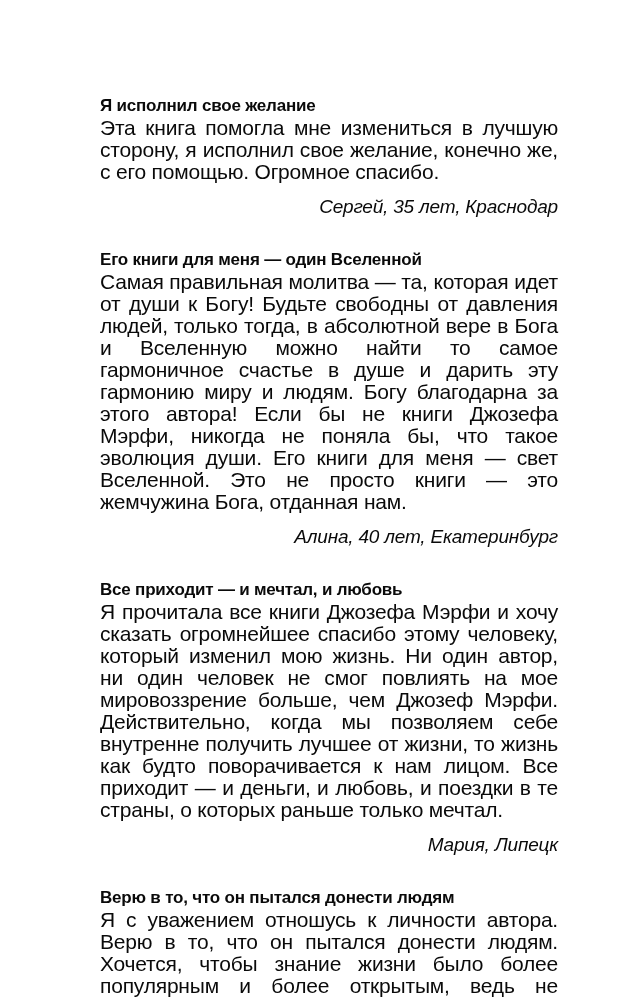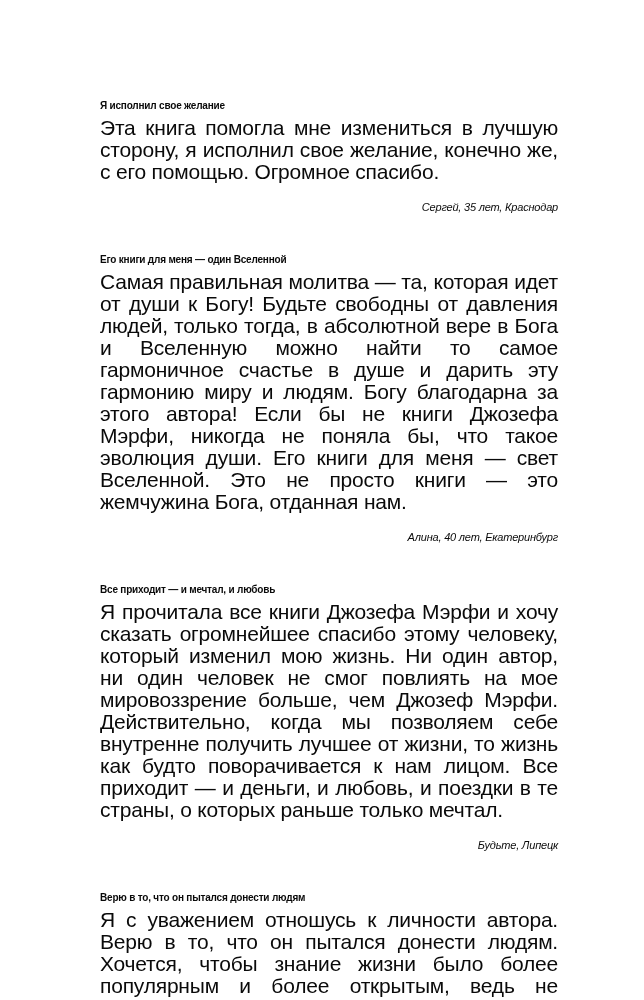--- a/index.html
+++ b/index.html
@@ -21,39 +21,39 @@
       position: absolute;
       left: 100px;
       top: 95px;
       width: 458px;
     }
     .testimonial {
       margin: 0 0 31px 0;
     }
     .heading {
       margin: 0;
-      font-size: 10px;
+      font-size: 17px;
       line-height: 22px;
       font-weight: 700;
       letter-spacing: -0.2px;
       color: #0a0a0a;
     }
     .body {
       margin: 0;
       font-size: 21px;
       line-height: 22px;
       letter-spacing: -0.2px;
       text-align: justify;
       hyphens: auto;
       -webkit-hyphens: auto;
       color: #0a0a0a;
     }
     .signature {
       margin: 13px 0 0 0;
-      font-size: 11px;
+      font-size: 19px;
       line-height: 22px;
       letter-spacing: -0.2px;
       font-style: italic;
       text-align: right;
       color: #0a0a0a;
     }
   </style>
 </head>
 <body>
 
@@ -68,21 +68,21 @@
 
     <section class="testimonial">
       <h3 class="heading">Его книги для меня — один Вселенной</h3>
       <p class="body">Самая правильная молитва — та, которая идет от души к Богу! Будьте свободны от давления людей, только тогда, в абсолютной вере в Бога и Вселенную можно найти то самое гармоничное счастье в душе и дарить эту гармонию миру и людям. Богу благодарна за этого автора! Если бы не книги Джозефа Мэрфи, никогда не поняла бы, что такое эволюция души. Его книги для меня — свет Вселенной. Это не просто книги — это жемчужина Бога, отданная нам.</p>
       <p class="signature">Алина, 40 лет, Екатеринбург</p>
     </section>
 
     <section class="testimonial">
       <h3 class="heading">Все приходит — и мечтал, и любовь</h3>
       <p class="body">Я прочитала все книги Джозефа Мэрфи и хочу сказать огромнейшее спасибо этому человеку, который изменил мою жизнь. Ни один автор, ни один человек не смог повлиять на мое мировоззрение больше, чем Джозеф Мэрфи. Действительно, когда мы позволяем себе внутренне получить лучшее от жизни, то жизнь как будто поворачивается к нам лицом. Все приходит — и деньги, и любовь, и поездки в те страны, о которых раньше только мечтал.</p>
-      <p class="signature">Будьте, Липецк</p>
+      <p class="signature">Мария, Липецк</p>
     </section>
 
     <section class="testimonial">
       <h3 class="heading">Верю в то, что он пытался донести людям</h3>
       <p class="body">Я с уважением отношусь к личности автора. Верю в то, что он пытался донести людям. Хочется, чтобы знание жизни было более популярным и более открытым, ведь не каждый человек стремится верить в лучшее и изменять к лучшему жизнь, потому что легче верится во что-то худшее. Спасибо!</p>
     </section>
 
   </main>
 </div>
 

